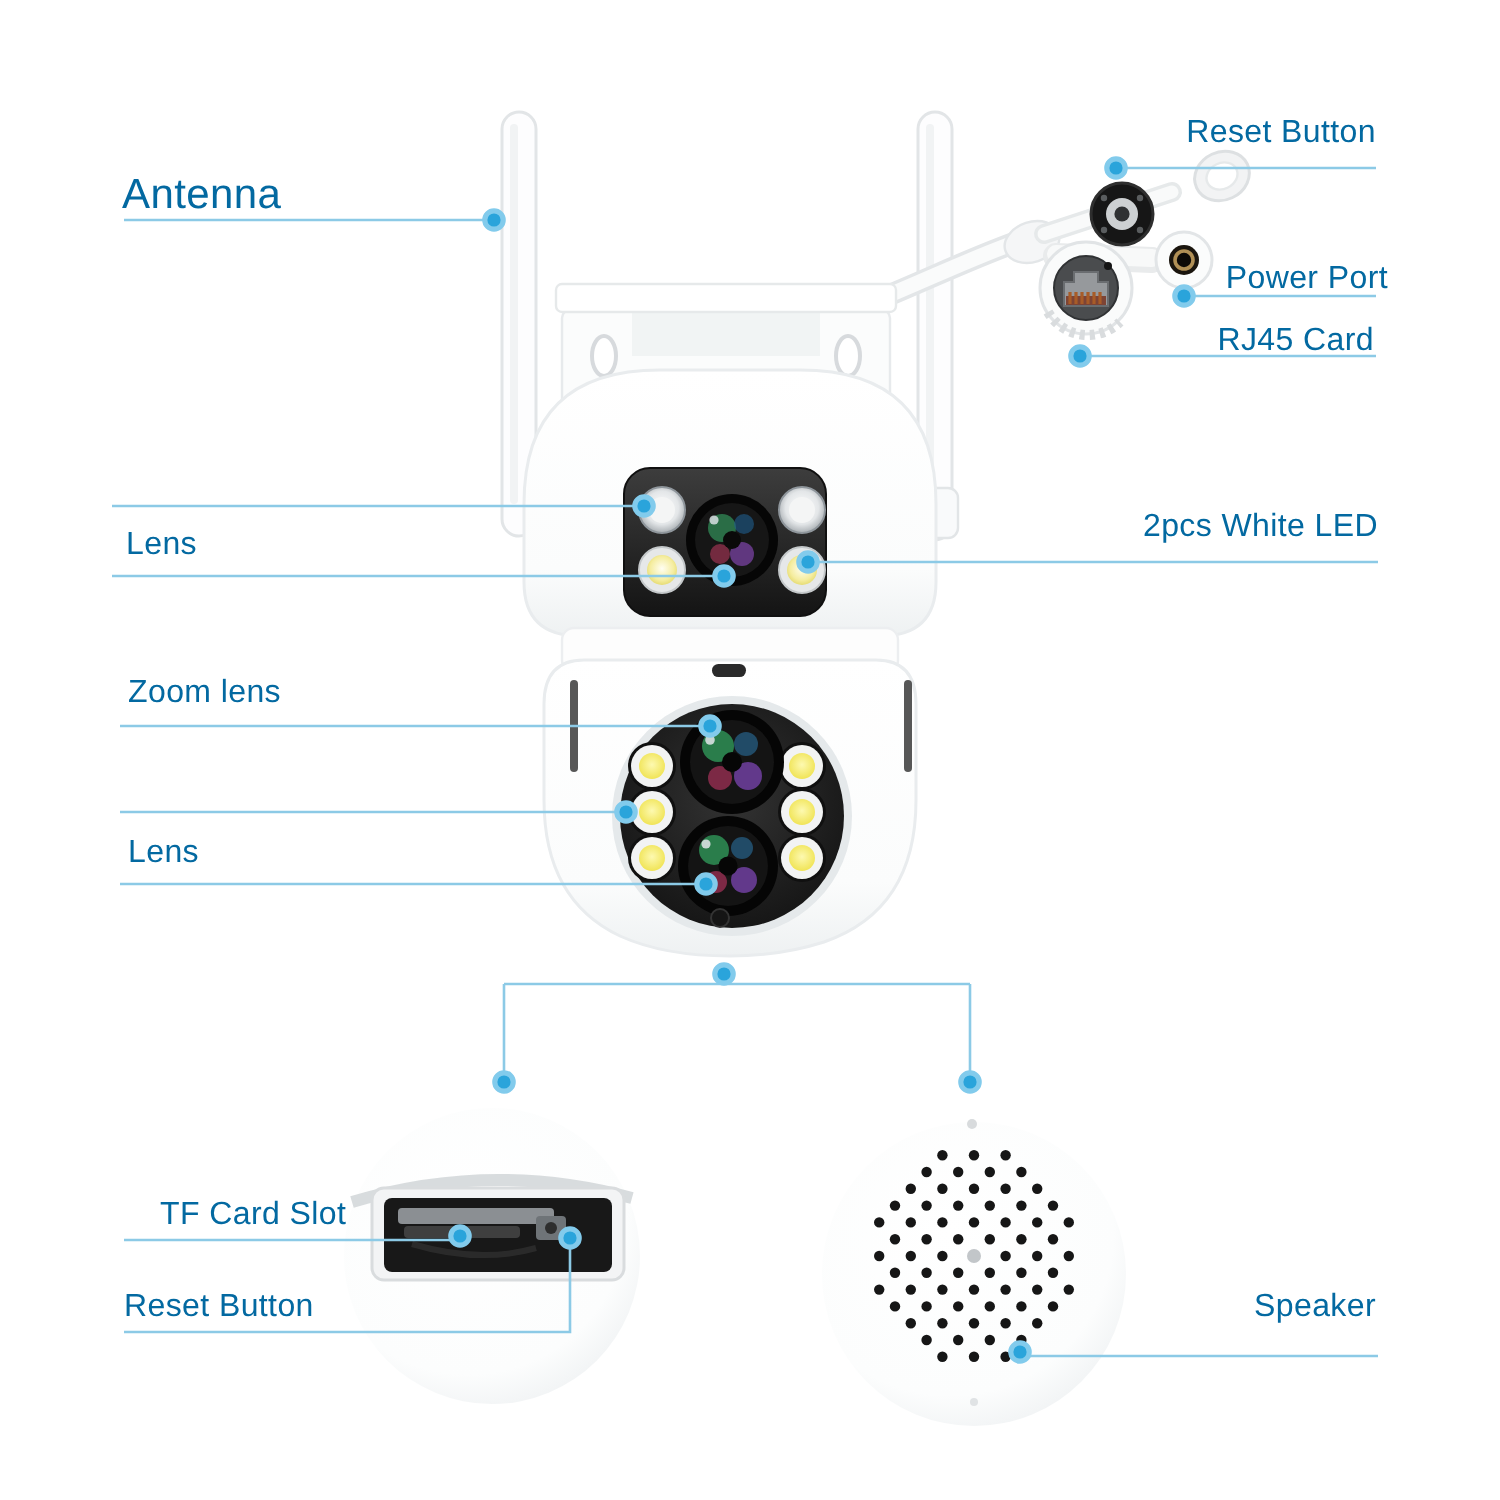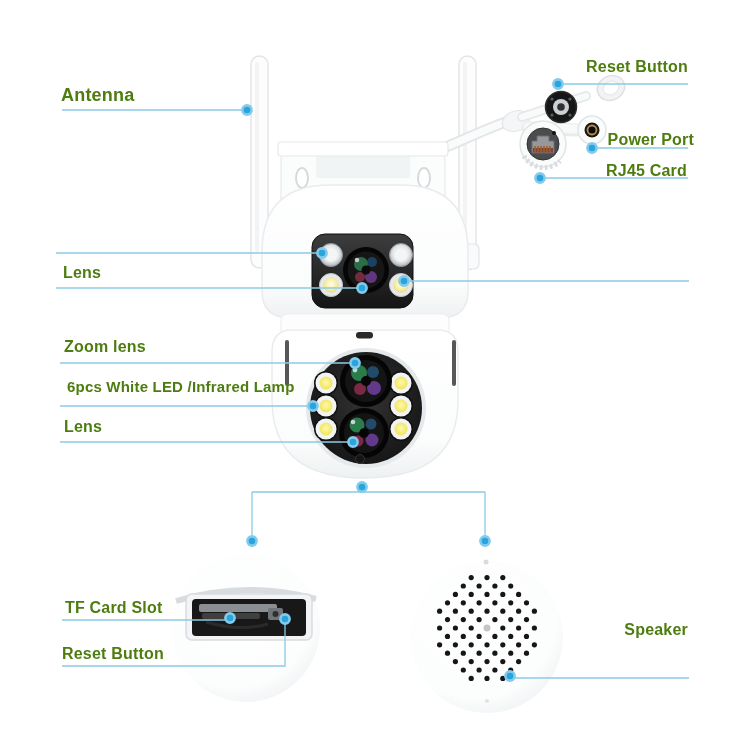--- a/index.html
+++ b/index.html
@@ -1,21 +1,21 @@
 <!DOCTYPE html>
 <html><head>
 <meta charset="utf-8">
 <style>
   html,body{margin:0;padding:0;background:#ffffff;}
   #stage{position:relative;width:750px;height:750px;background:#ffffff;overflow:hidden;
          font-family:"Liberation Sans", sans-serif;}
   #artwork{position:absolute;left:0;top:0;}
-  .label{position:absolute;white-space:nowrap;color:#4d7c0f;font-size:16px;
-         letter-spacing:.2px;line-height:1.2;font-weight:bold;}
-  .label.big{font-size:18px;}
+  .label{position:absolute;white-space:nowrap;color:#0369a1;font-size:16px;
+         letter-spacing:.2px;line-height:1.2;}
+  .label.big{font-size:21px;}
   .label.small{font-size:15px;}
 </style>
 </head>
 <body>
 
 <div id="stage">
 
 <svg id="artwork" width="750" height="750" viewBox="0 0 750 750" xmlns="http://www.w3.org/2000/svg">
   <defs>
     <linearGradient id="bodyGrad" x1="0" y1="0" x2="0" y2="1">
@@ -346,20 +346,20 @@
     <circle cx="285" cy="619" r="4.6"></circle>
     <circle cx="510" cy="676" r="4.6"></circle>
   </g>
 </svg>
 
 <div class="label big" style="left:61px;top:85px;">Antenna</div>
 <div class="label" style="right:62px;top:57px;">Reset Button</div>
 <div class="label" style="right:56px;top:130px;">Power Port</div>
 <div class="label" style="right:63px;top:161px;">RJ45 Card</div>
 <div class="label" style="left:63px;top:263px;">Lens</div>
+<div class="label" style="right:61px;top:254px;">2pcs White LED</div>
 <div class="label" style="left:64px;top:337px;">Zoom lens</div>
-<div class="label small" style="left:67px;top:378px;">6pcs White LED /Infrared Lamp</div>
 <div class="label" style="left:64px;top:417px;">Lens</div>
-<div class="label" style="left:65px;top:598px;">TF Card Slot</div>
+<div class="label" style="left:80px;top:598px;">TF Card Slot</div>
 <div class="label" style="left:62px;top:644px;">Reset Button</div>
-<div class="label" style="right:62px;top:620px;">Speaker</div>
+<div class="label" style="right:62px;top:644px;">Speaker</div>
 
 </div>
 
 </body></html>

